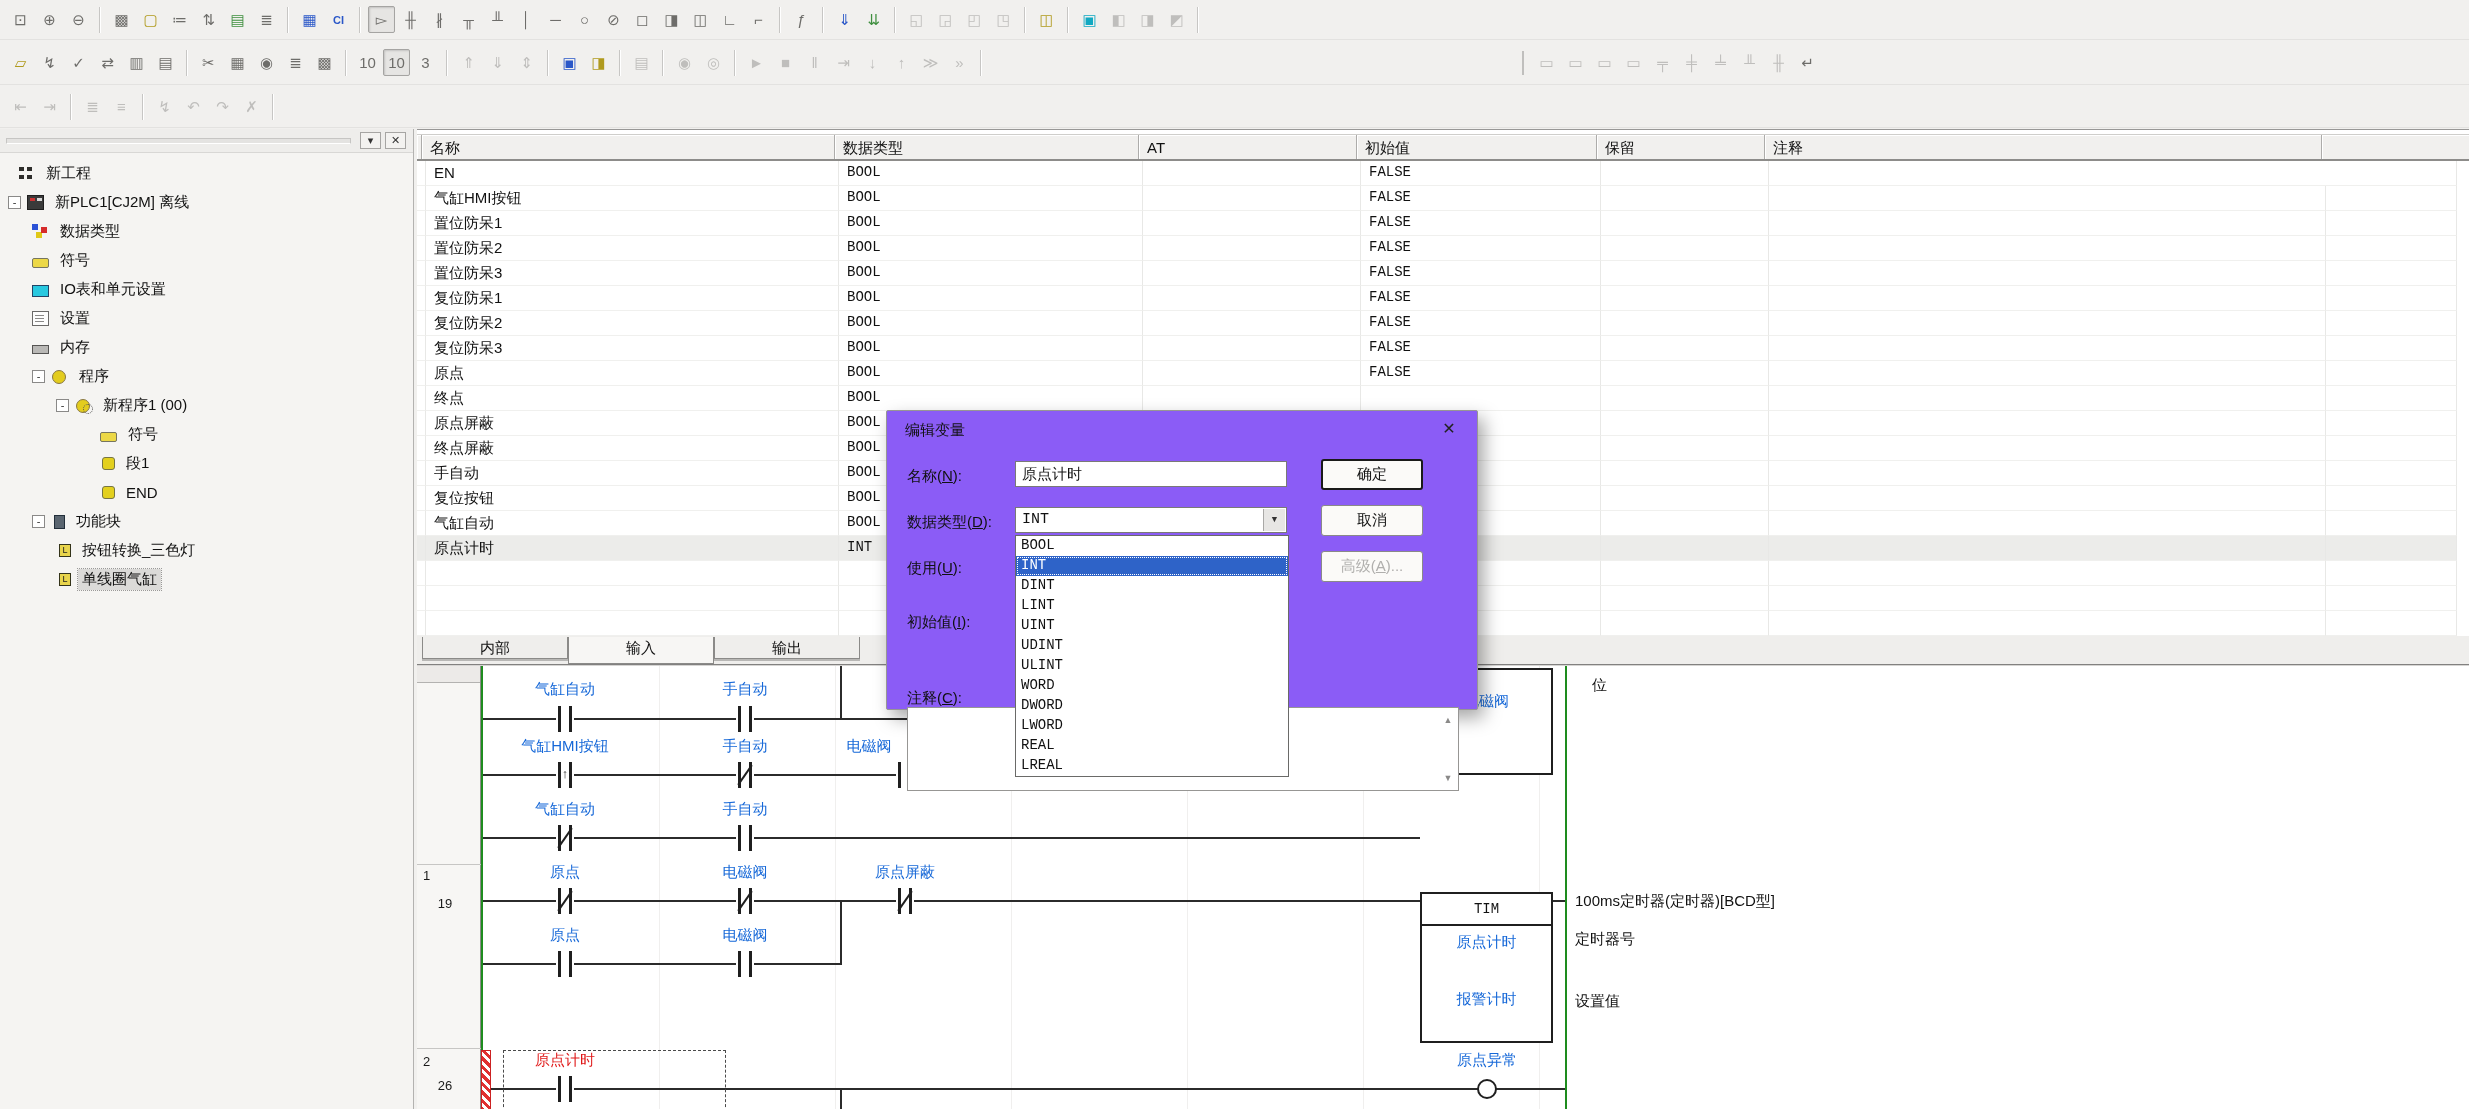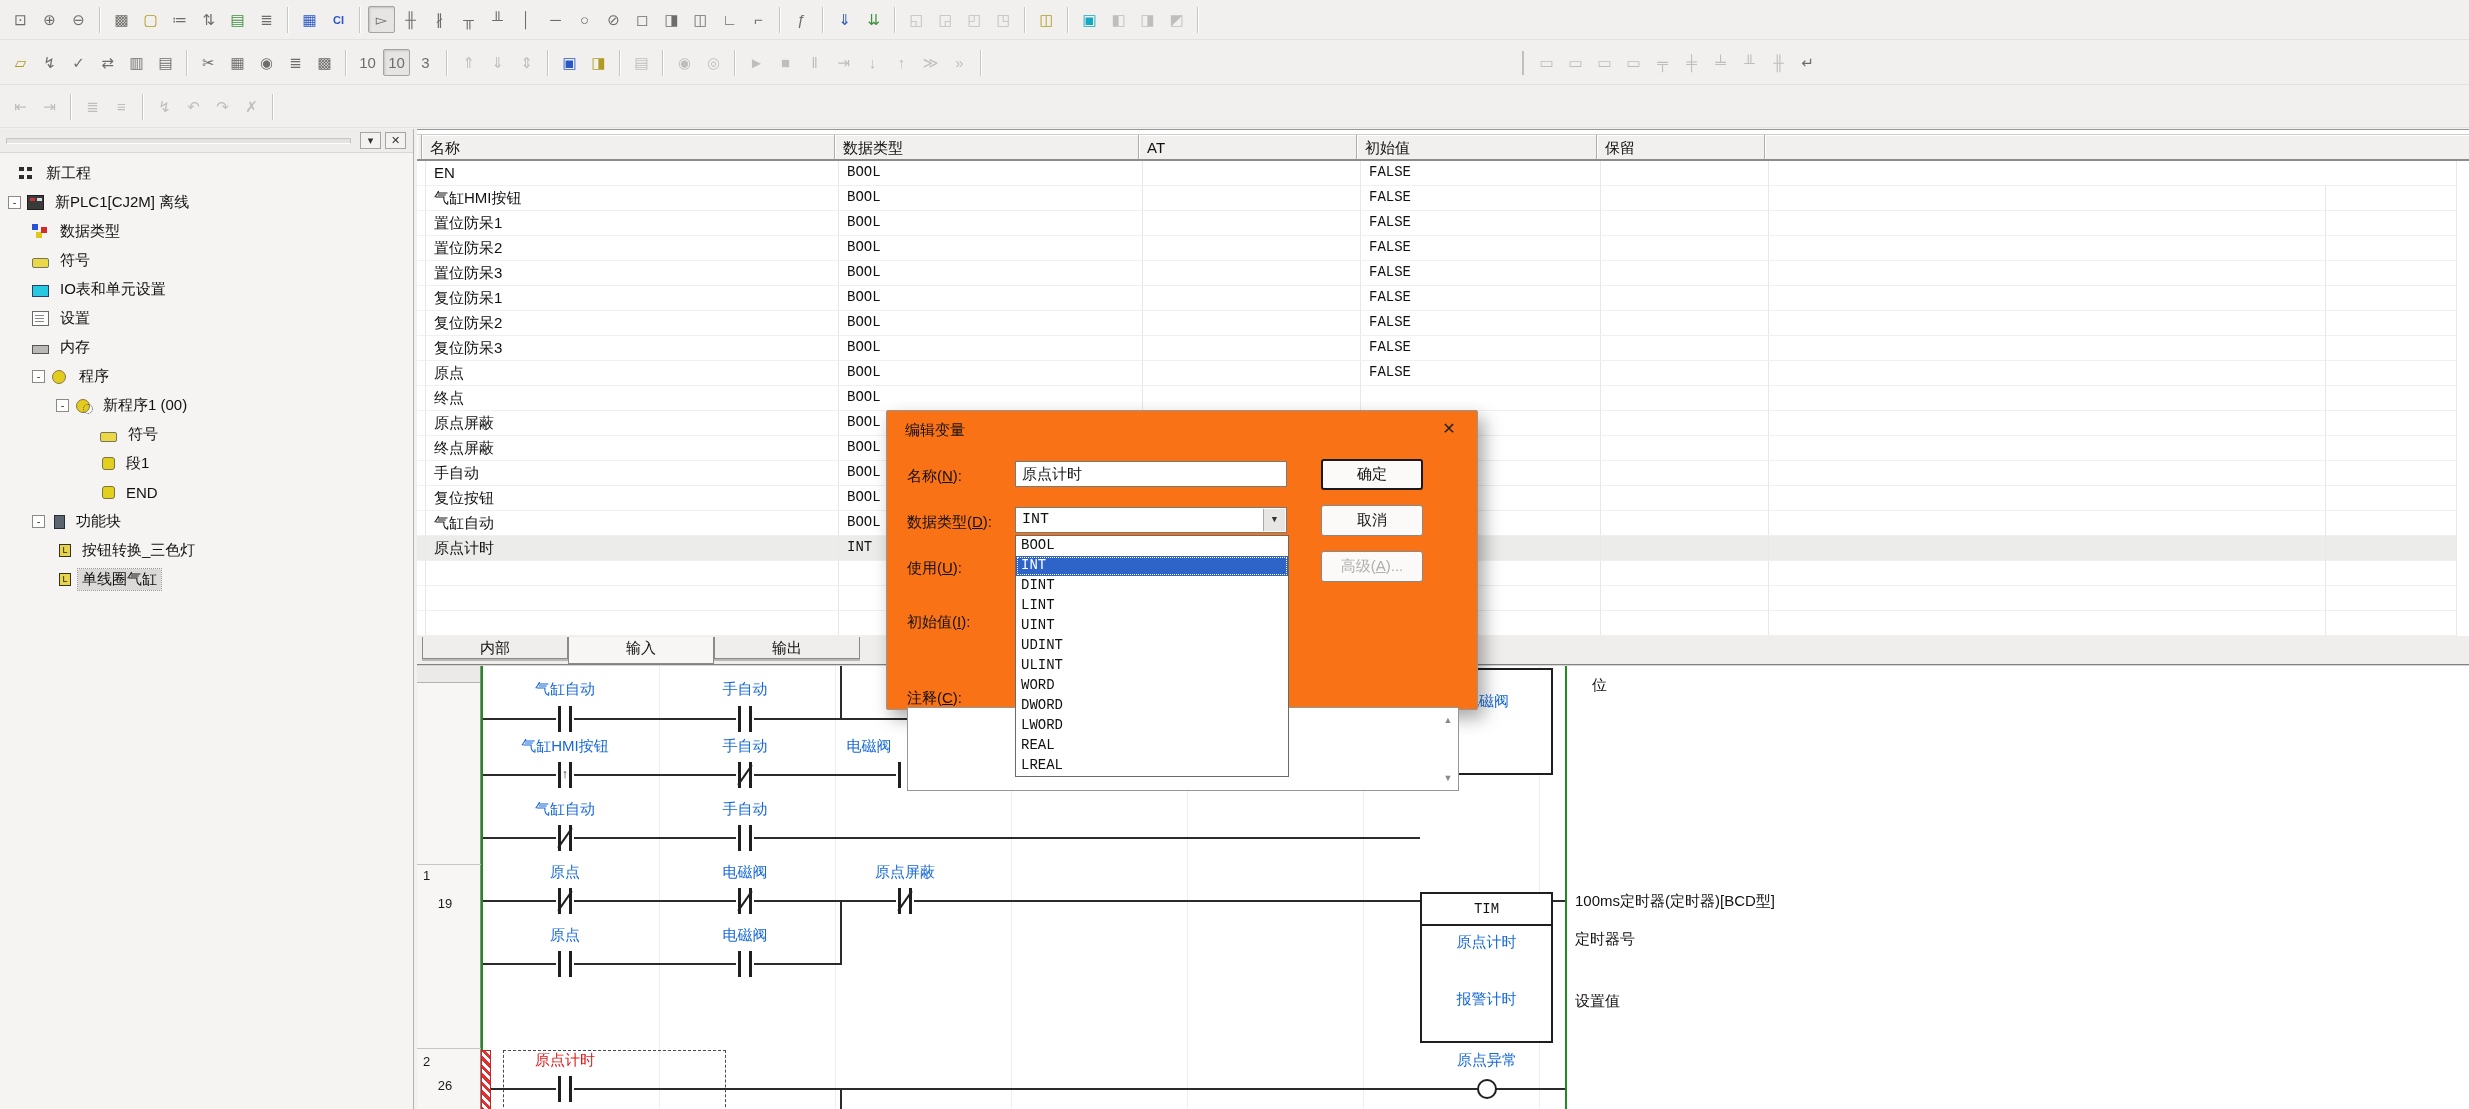--- a/index.html
+++ b/index.html
@@ -86,21 +86,21 @@
   .lbl.red{color:#e01818}
   .coil{position:absolute;width:20px;height:20px;border:2px solid #1f1f1f;border-radius:50%;background:#fff;z-index:2}
   .ibox{position:absolute;border:2px solid #1f1f1f;background:#fff;z-index:2}
   .timtitle{height:32px;border-bottom:2px solid #1f1f1f;text-align:center;padding-top:7px;font-family:"Liberation Mono","DejaVu Sans Mono",monospace;font-size:14px;color:#111}
   .timop{text-align:center;color:#1668d8;font-size:15px}
   .cmt{position:absolute;left:1158px;font-size:15px;color:#111;white-space:nowrap;z-index:2}
   .selrect{position:absolute;left:86px;top:384px;width:223px;height:62px;border:1px dashed #4a4a4a;z-index:3}
   .selbar{position:absolute;left:64px;top:384px;width:10px;height:62px;z-index:3;border:1px solid #cc2222;
           background:repeating-linear-gradient(45deg,#e03030 0 3px,#fff 3px 6px)}
   
-  #dlg{position:absolute;left:886px;top:410px;width:592px;height:300px;background:#f97316;border:1px solid #979694;
+  #dlg{position:absolute;left:886px;top:410px;width:592px;height:300px;background:#8b5cf6;border:1px solid #979694;
        border-radius:2px;box-shadow:6px 8px 18px rgba(0,0,0,.35);z-index:50}
   #dlg .dtitle{position:absolute;left:18px;top:10px;font-size:15px}
   #dlg .dclose{position:absolute;right:16px;top:8px;font-size:16px;color:#222;width:24px;text-align:center}
   .dl{position:absolute;left:20px;font-size:15px}
   .dfield{position:absolute;left:128px;width:272px;height:26px;background:#fff;border:1px solid #7a7977;padding:3px 0 0 6px;font-size:15px}
   .combo .arrow{position:absolute;right:1px;top:1px;width:22px;height:22px;background:#e7e6e4;border-left:1px solid #a9a8a6;
                 text-align:center;font-size:9px;line-height:22px;color:#333}
   .db{position:absolute;left:434px;width:102px;height:31px;background:#fbfaf8;border:1px solid #8a8988;border-radius:3px;
       text-align:center;padding-top:5px;font-size:15px}
   .db.focus{border:2px solid #1a1a1a;padding-top:4px}
@@ -506,20 +506,21 @@
 
   <div id="rp">
 
     <div id="sth">
       <div class="hc w0"></div>
       <div class="hc wname">名称</div>
       <div class="hc wtype">数据类型</div>
       <div class="hc wat">AT</div>
       <div class="hc winit">初始值</div>
       <div class="hc wret">保留</div>
+      <div class="hc wcom">注释</div>
       <div class="hc wx"></div>
     </div>
 
     <div id="stb">
 
         <div class="srow">
           <div class="sc w0"></div>
           <div class="sc wname">EN</div>
           <div class="sc wtype mono">BOOL</div>
           <div class="sc wat"></div>

